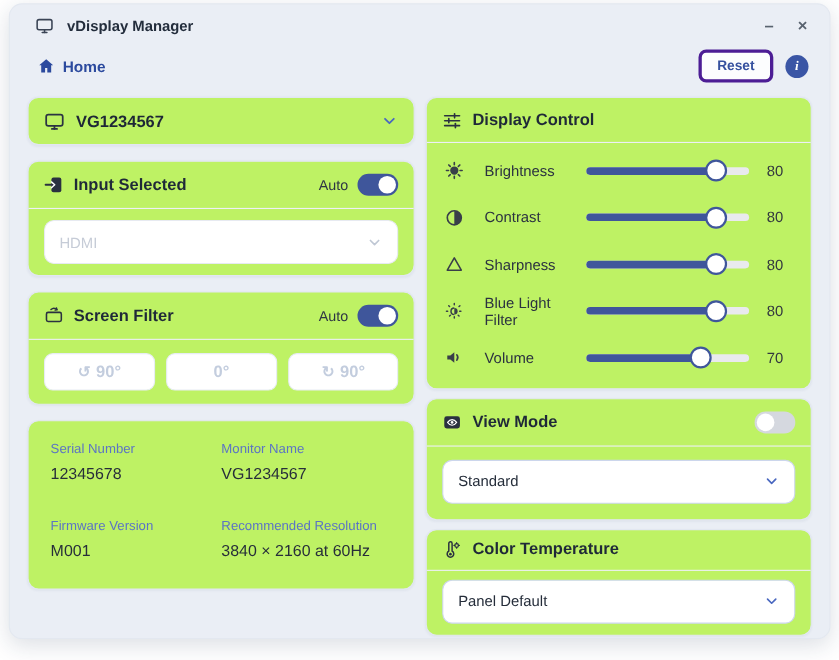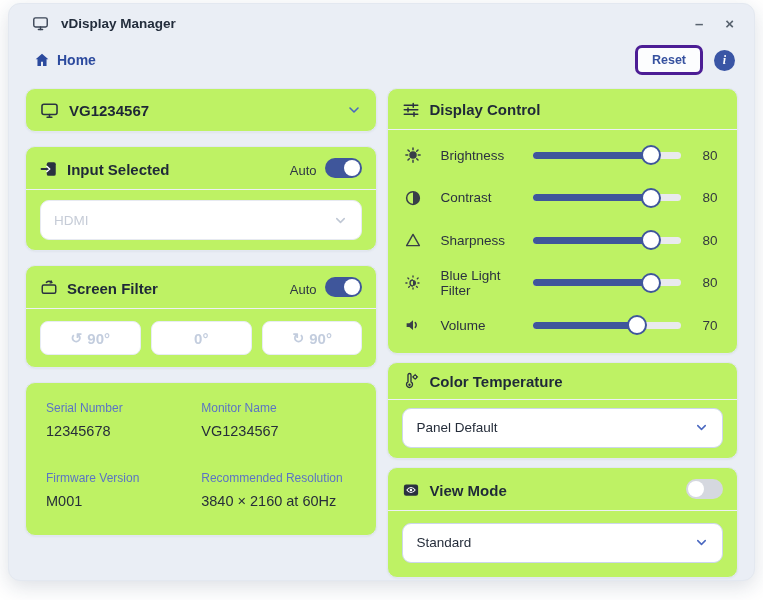--- a/index.html
+++ b/index.html
@@ -35,21 +35,21 @@
   .content { display:flex; gap:10px; padding:13px 16px 0 16px; }
   .col-left  { width:357px; display:flex; flex-direction:column; gap:14px; }
   .col-right { width:355px; display:flex; flex-direction:column; gap:8px; }
 
   .card { background:#bef264; border:1px solid #e2e7f1; border-radius:10px; box-shadow:0 1px 2px rgba(40,55,90,.05); }
 
   .selector-card { height:44px; display:flex; align-items:center; padding:0 14px; }
   .selector-label { margin-left:10px; font-size:15px; font-weight:700; color:#1e2736; }
   .chev { margin-left:auto; }
 
-  .card-header { display:flex; align-items:flex-end; gap:9px; padding:11px 14px; border-bottom:1px solid #edf0f6; }
+  .card-header { display:flex; align-items:center; gap:9px; padding:11px 14px; border-bottom:1px solid #edf0f6; }
   .card-header.slim { padding:9px 14px; }
   .card-title { font-size:15px; font-weight:700; color:#1f2938; }
   .auto-label { margin-left:auto; font-size:13px; color:#2e3644; }
 
   .toggle { width:37px; height:20px; border-radius:10px; position:relative; flex:none; }
   .toggle.on  { background:#3f569b; }
   .toggle.off { background:#d5d8df; margin-left:auto; }
   .toggle .knob { position:absolute; top:2px; width:16px; height:16px; border-radius:50%; background:#fff; }
   .toggle.on .knob  { right:2px; }
   .toggle.off .knob { left:2px; }
@@ -73,21 +73,21 @@
   .info-value { font-size:14.5px; color:#272e3a; }
 
   .sliders-body { padding:4px 14px 6px; }
   .slider-row { display:flex; align-items:center; height:42.5px; }
   .s-icon { width:21px; display:flex; justify-content:center; color:#393f49; flex:none; }
   .s-label { font-size:13.5px; color:#2b3240; margin-left:17px; flex:1; }
   .s-track { width:148px; height:7px; background:#e9eaee; border-radius:4px; position:relative; margin-right:16px; flex:none; }
   .s-fill { position:absolute; left:0; top:0; height:100%; background:#3f569b; border-radius:4px; }
   .s-handle { position:absolute; right:-10px; top:50%; transform:translateY(-50%); width:20px; height:20px;
               background:#fff; border:2.5px solid #3f569b; border-radius:50%; }
-  .s-value { width:26px; text-align:center; font-size:13.5px; color:#33383f; flex:none; }
+  .s-value { width:26px; text-align:left; font-size:13.5px; color:#33383f; flex:none; }
 
   .dd-pad { padding:12px 14px 14px; }
   .dd-pad2 { padding:8px 14px 10px; }
 
   svg { display:block; }
 </style>
 </head>
 <body>
 
 <div class="window">
@@ -316,20 +316,46 @@
                   <span class="s-handle"></span>
                 </span>
             </span>
             <span class="s-value">70</span>
           </div>
 
         </div>
       </div>
 
       <div class="card">
+        <div class="card-header">
+          <span>
+            <svg width="18" height="18" viewBox="0 0 24 24">
+              <rect x="2.5" y="4.5" width="19" height="15" rx="3" fill="#2a3140"></rect>
+              <path d="M6.5 12c1.6-2.3 3.4-3.4 5.5-3.4s3.9 1.1 5.5 3.4c-1.6 2.3-3.4 3.4-5.5 3.4S8.1 14.3 6.5 12z" fill="none" stroke="#fff" stroke-width="1.4"></path>
+              <circle cx="12" cy="12" r="1.7" fill="#fff"></circle>
+            </svg>
+          </span>
+          <span class="card-title">View Mode</span>
+          <span class="toggle off">
+              <span class="knob"></span>
+            </span>
+        </div>
+        <div class="dd-pad">
+          <div class="dropdown enabled">
+            <span class="dd-text">Standard</span>
+            <span>
+              <svg width="15" height="15" viewBox="0 0 24 24" fill="none" stroke="#4a68c0" stroke-width="2.4" stroke-linecap="round" stroke-linejoin="round">
+                  <polyline points="6,9 12,15 18,9"></polyline>
+                </svg>
+            </span>
+          </div>
+        </div>
+      </div>
+
+      <div class="card">
         <div class="card-header slim">
           <span>
             <svg width="18" height="18" viewBox="0 0 24 24" fill="none" stroke="#2a3140" stroke-width="1.8" stroke-linecap="round">
               <path d="M8 4a2 2 0 0 1 4 0v9.2a4 4 0 1 1-4 0z"></path>
               <circle cx="10" cy="17" r="1.6" fill="#2a3140" stroke="none"></circle>
               <g stroke-width="1.5">
                 <circle cx="17.5" cy="6.5" r="2.2"></circle>
                 <path d="M17.5 3.2v1.1M17.5 8.7v1.1M14.2 6.5h1.1M19.7 6.5h1.1"></path>
               </g>
             </svg>
@@ -341,41 +367,15 @@
             <span class="dd-text">Panel Default</span>
             <span>
               <svg width="15" height="15" viewBox="0 0 24 24" fill="none" stroke="#4a68c0" stroke-width="2.4" stroke-linecap="round" stroke-linejoin="round">
                   <polyline points="6,9 12,15 18,9"></polyline>
                 </svg>
             </span>
           </div>
         </div>
       </div>
 
-      <div class="card">
-        <div class="card-header">
-          <span>
-            <svg width="18" height="18" viewBox="0 0 24 24">
-              <rect x="2.5" y="4.5" width="19" height="15" rx="3" fill="#2a3140"></rect>
-              <path d="M6.5 12c1.6-2.3 3.4-3.4 5.5-3.4s3.9 1.1 5.5 3.4c-1.6 2.3-3.4 3.4-5.5 3.4S8.1 14.3 6.5 12z" fill="none" stroke="#fff" stroke-width="1.4"></path>
-              <circle cx="12" cy="12" r="1.7" fill="#fff"></circle>
-            </svg>
-          </span>
-          <span class="card-title">View Mode</span>
-          <span class="toggle off">
-              <span class="knob"></span>
-            </span>
-        </div>
-        <div class="dd-pad">
-          <div class="dropdown enabled">
-            <span class="dd-text">Standard</span>
-            <span>
-              <svg width="15" height="15" viewBox="0 0 24 24" fill="none" stroke="#4a68c0" stroke-width="2.4" stroke-linecap="round" stroke-linejoin="round">
-                  <polyline points="6,9 12,15 18,9"></polyline>
-                </svg>
-            </span>
-          </div>
-        </div>
-      </div>
-
     </div>
   </div>
 </div>
 
 </body></html>

